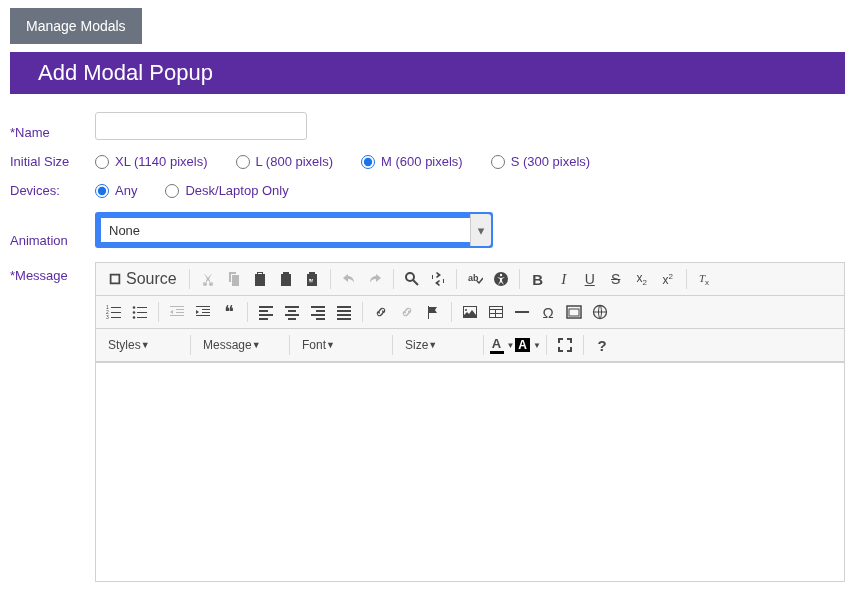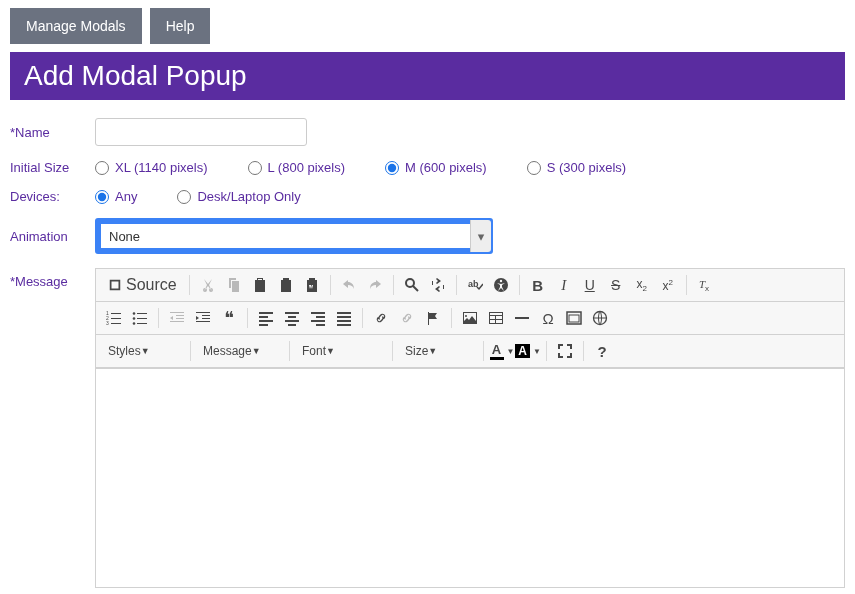--- a/index.html
+++ b/index.html
@@ -1,24 +1,24 @@
 <!DOCTYPE html>
 <html><head>
 <meta charset="utf-8">
 <style>
 html,body{margin:0;padding:0;font-family:Verdana,Geneva,sans-serif;font-size:13px;color:#333;background:#fff}
 body{padding:8px 10px;width:855px;box-sizing:border-box}
 .tabs{display:flex;gap:8px;margin-bottom:8px}
 .tab{background:#6b7280;color:#fff;padding:10px 16px;border:none;font-size:14px;cursor:pointer}
-.title-bar{background:#5a2ca0;color:#fff;font-size:28px;padding:8px 14px;margin:0 0 18px 0}
-.row{display:flex;align-items:center;margin-bottom:14px}
+.title-bar{background:#5a2ca0;color:#fff;font-size:22px;padding:8px 28px;margin:0 0 18px 0}
+.row{display:flex;align-items:flex-end;margin-bottom:14px}
 .label{width:85px;color:#5a2ca0;font-size:13px}
 .req::before{content:"*";color:#5a2ca0}
 input[type=text]{height:26px;width:198px;border:1px solid #ccc;border-radius:3px;padding:0 6px;font-size:13px}
-.radio-set{display:flex;gap:40px;align-items:center;flex-wrap:wrap}
+.radio-set{display:flex;gap:28px;align-items:center;flex-wrap:wrap}
 .radio-opt{display:flex;align-items:center;gap:6px;color:#5a2ca0;font-size:13px;cursor:pointer}
 .radio-opt input{accent-color:#1a73e8;width:14px;height:14px;margin:0}
 .select{position:relative;width:398px}
 .select-box{border:6px solid #3b82f6;border-radius:3px;height:24px;display:flex;align-items:center;padding:0 8px;background:#fff;cursor:pointer;font-size:13px;color:#333}
 .select-arrow{position:absolute;right:2px;top:2px;bottom:2px;width:20px;background:#eee;border-left:1px solid #ccc;display:flex;align-items:center;justify-content:center;color:#666;border-radius:0 3px 3px 0}
 .msg-row{display:flex;align-items:flex-start}
 .editor{flex:1;border:1px solid #d1d1d1;background:#f7f7f7}
 .tbar{display:flex;flex-wrap:wrap;align-items:center;padding:4px 6px;gap:2px;border-bottom:1px solid #d1d1d1}
 .tbar:last-of-type{border-bottom:1px solid #d1d1d1}
 .sep{width:1px;height:20px;background:#d9d9d9;margin:0 4px}
@@ -33,21 +33,20 @@
 .swatch{display:flex;align-items:center;gap:1px}
 .swatch .letter{font-weight:bold;font-size:13px}
 .swatch .bar{width:14px;height:3px;background:#000;display:block}
 .swatch .bgA{background:#000;color:#fff;padding:0 3px;font-weight:bold;font-size:12px}
 </style>
 </head>
 <body>
 
 <div class="tabs">
   <button class="tab">Manage Modals</button>
-  <button class="tab">Help</button>
 </div>
 
 <div class="title-bar">Add Modal Popup</div>
 
 <div class="row">
   <div class="label req">Name</div>
   <input type="text" value="" style="">
 </div>
 
 <div class="row">

